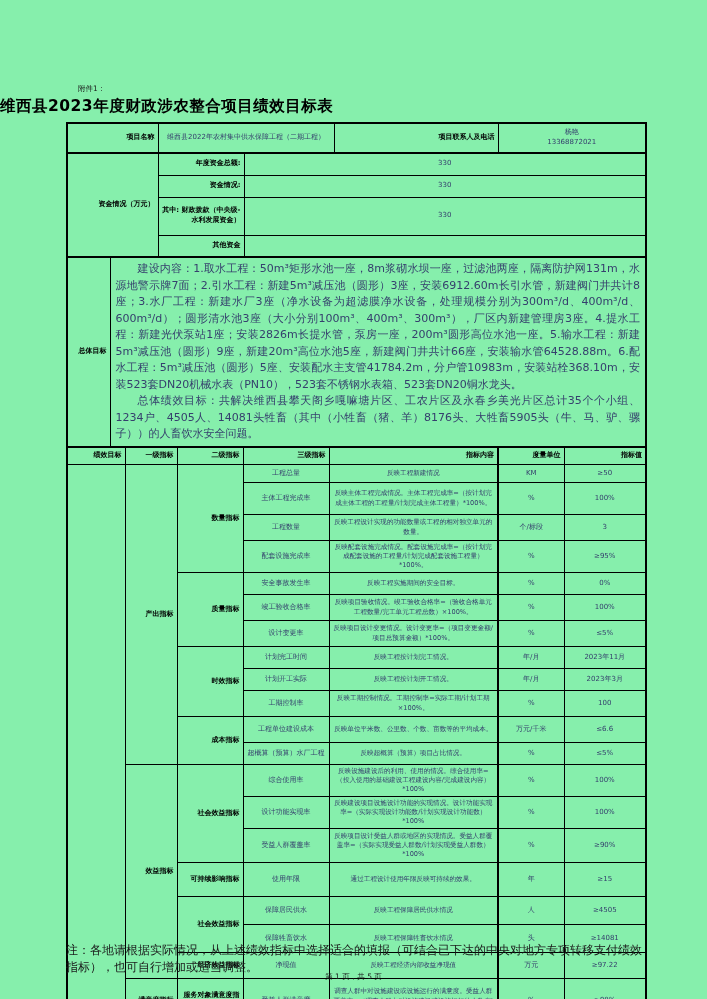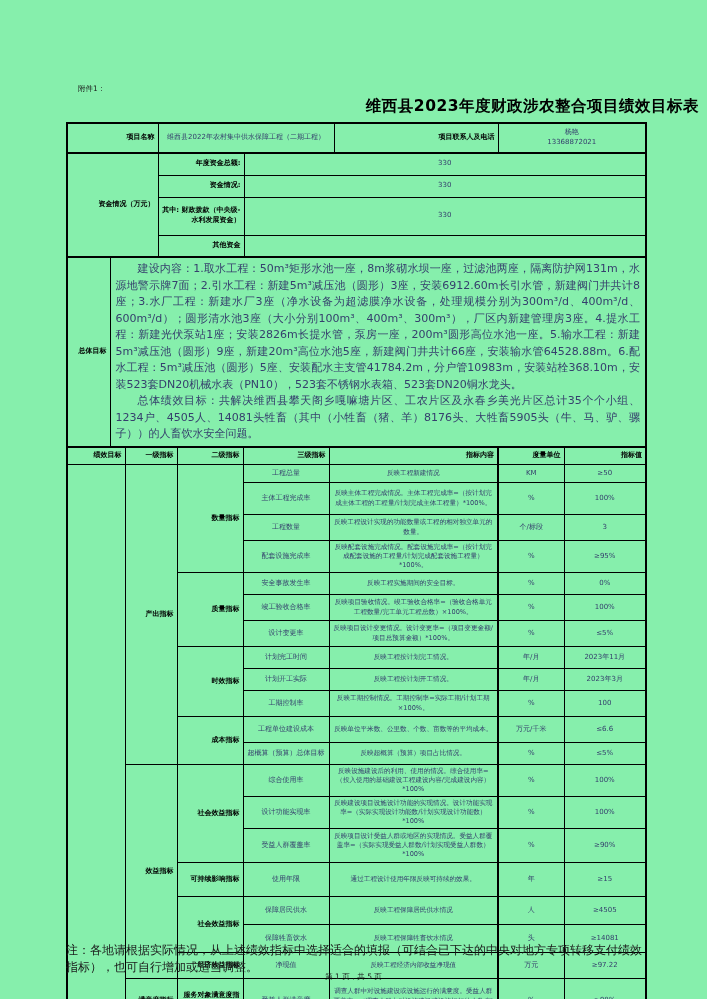--- a/index.html
+++ b/index.html
@@ -6,21 +6,21 @@
   html, body { background: #ffffff; }
   body {
     width: 707px; height: 999px;
     font-family: "DejaVu Sans", "Liberation Sans", sans-serif;
     color: #000;
   }
   .sheet { position: relative; width: 707px; height: 999px; background: #86efac; overflow: hidden; }
   .attach-label { position: absolute; left: 78px; top: 84px; font-size: 7.5px; color: #1a1a1a; }
   .doc-title {
     position: absolute; left: 0; right: 8px; top: 96px;
-    text-align: right; font-size: 15.5px; font-weight: bold; letter-spacing: 0.5px;
+    text-align: left; font-size: 15.5px; font-weight: bold; letter-spacing: 0.5px;
   }
   .tables { position: absolute; left: 66px; top: 122px; width: 579px; }
   table { border-collapse: collapse; width: 579px; table-layout: fixed; border: 2px solid #000; }
   table + table { margin-top: -2px; }
   td {
     border: 1px solid #000;
     padding: 1px 3px;
     text-align: center; vertical-align: middle;
     font-size: 7px; line-height: 1.4;
     overflow: hidden;
@@ -201,21 +201,21 @@
         <td class="val">100</td>
       </tr>
       <tr style="height:26px">
         <td class="lbl" rowspan="2">成本指标</td>
         <td class="val">工程单位建设成本</td>
         <td class="val ind-content">反映单位平米数、公里数、个数、亩数等的平均成本。</td>
         <td class="val thick-l">万元/千米</td>
         <td class="val">≤6.6</td>
       </tr>
       <tr style="height:22px">
-        <td class="val">超概算（预算）总体目标</td>
+        <td class="val">超概算（预算）水厂工程</td>
         <td class="val ind-content">反映超概算（预算）项目占比情况。</td>
         <td class="val thick-l">%</td>
         <td class="val">≤5%</td>
       </tr>
       <tr style="height:32px">
         <td class="lbl" rowspan="7">效益指标</td>
         <td class="lbl" rowspan="3">社会效益指标</td>
         <td class="val">综合使用率</td>
         <td class="val ind-content">反映设施建设后的利用、使用的情况。综合使用率=（投入使用的基础建设工程建设内容/完成建设内容）*100%</td>
         <td class="val thick-l">%</td>

